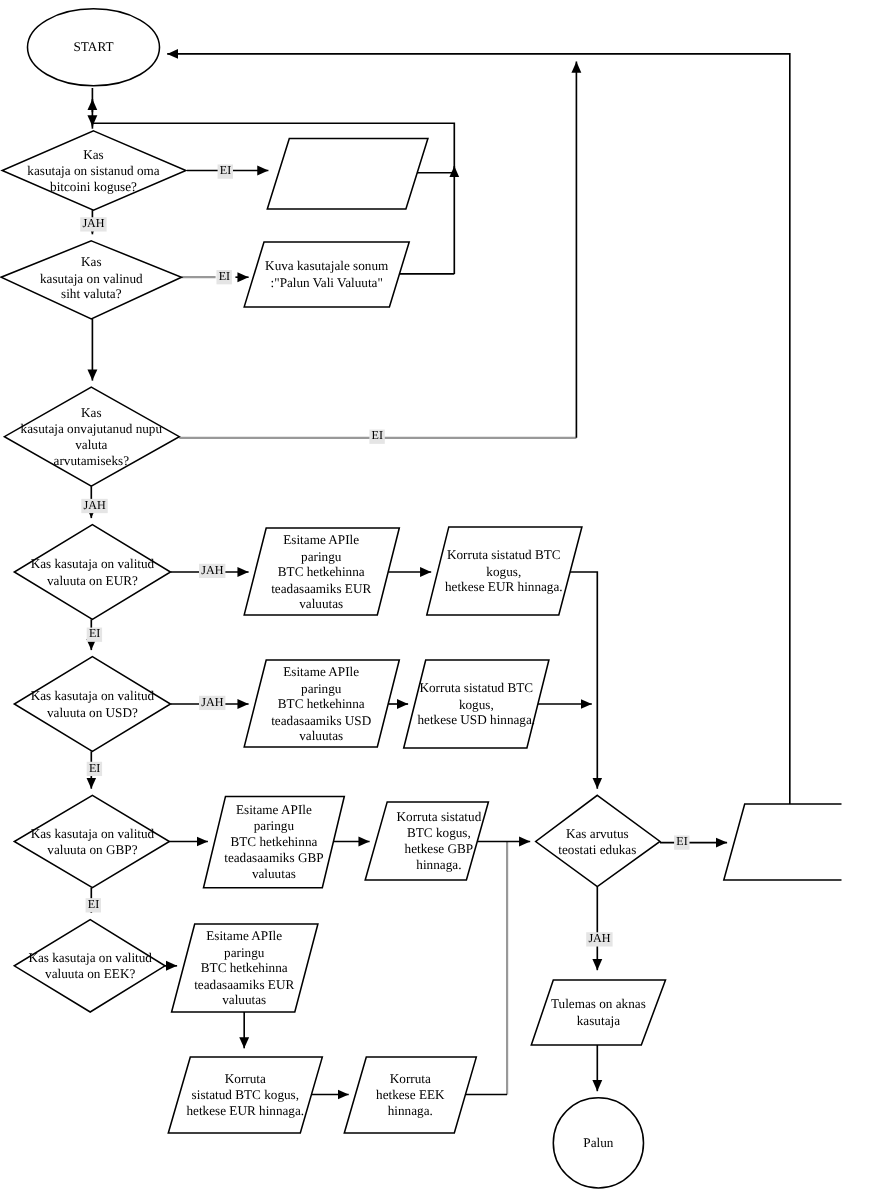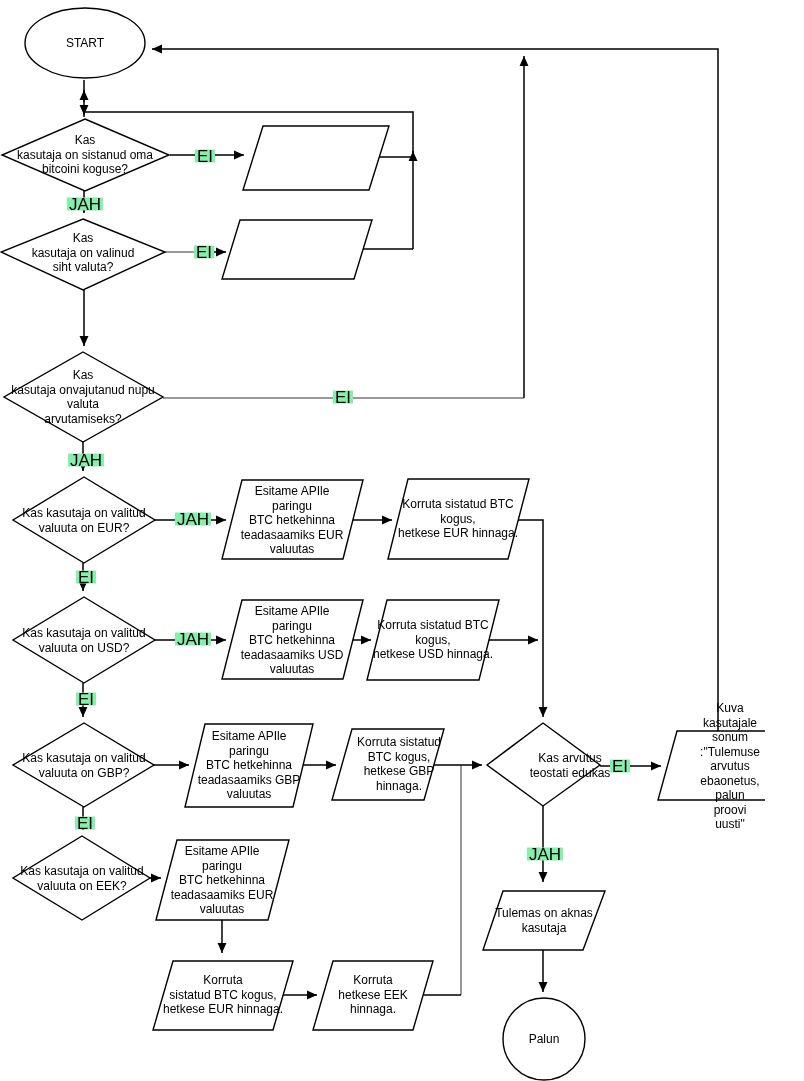--- a/index.html
+++ b/index.html
@@ -1,28 +1,28 @@
 <!DOCTYPE html>
 <html><head>
 <meta charset="utf-8">
 <style>
   html,body{margin:0;padding:0;background:#ffffff;}
   .canvas{
     position:relative;width:765px;height:1081px;background:#ffffff;overflow:hidden;
-    font-family:Liberation Sans, sans-serif;color:#000;
+    font-family:Liberation Serif, serif;color:#000;
   }
   .canvas svg{position:absolute;left:0;top:0;}
   .node{
     position:absolute;transform:translate(-50%,-50%);
     text-align:center;font-size:12px;line-height:14.5px;
     white-space:pre-line;color:#000;
   }
   .elabel{
     position:absolute;transform:translate(-50%,-50%);
-    font-size:17px;line-height:13px;background:#86efac;padding:0 2px;color:#000;
+    font-size:11px;line-height:13px;background:#e5e5e5;padding:0 2px;color:#000;
   }
   .shape{fill:#ffffff;stroke:#000000;stroke-width:1.4;}
   .edge{fill:none;stroke:#000000;stroke-width:1.5;}
   .edge.gray{stroke:#999999;stroke-width:2;}
 </style>
 </head>
 <body>
 
 <div class="canvas">
 
@@ -102,20 +102,22 @@
     </g>
   </svg>
 
   <div class="node" style="left:85px;top:43px;">START</div>
   <div class="node" style="left:85px;top:155px;">Kas
 kasutaja on sistanud oma
 bitcoini koguse?</div>
   <div class="node" style="left:83px;top:253px;">Kas
 kasutaja on valinud
 siht valuta?</div>
+  <div class="node" style="left:297px;top:249px;">Kuva kasutajale sonum
+:"Palun Vali Valuuta"</div>
   <div class="node" style="left:83px;top:397px;">Kas
 kasutaja onvajutanud nupu
 valuta
 arvutamiseks?</div>
   <div class="node" style="left:84px;top:520px;">Kas kasutaja on valitud
 valuuta on EUR?</div>
   <div class="node" style="left:292px;top:520px;">Esitame APIle
 paringu
 BTC hetkehinna
 teadasaamiks EUR
@@ -150,27 +152,22 @@
 paringu
 BTC hetkehinna
 teadasaamiks EUR
 valuutas</div>
   <div class="node" style="left:223px;top:995px;">Korruta
 sistatud BTC kogus,
 hetkese EUR hinnaga.</div>
   <div class="node" style="left:373px;top:995px;">Korruta
 hetkese EEK
 hinnaga.</div>
-  <div class="node" style="left:570px;top:765px;">Kas arvutus
+  <div class="node" style="left:543px;top:765px;">Kas arvutus
 teostati edukas</div>
-  <div class="node" style="left:730px;top:766px;">Kuva
-kasutajale sonum
-:"Tulemuse arvutus
-ebaonetus, palun proovi
-uusti"</div>
   <div class="node" style="left:544px;top:920px;">Tulemas on aknas
 kasutaja</div>
   <div class="node" style="left:544px;top:1039px;">Palun</div>
 
   <div class="elabel" style="left:205px;top:156px;">EI</div>
   <div class="elabel" style="left:85px;top:204px;">JAH</div>
   <div class="elabel" style="left:204px;top:252px;">EI</div>
   <div class="elabel" style="left:343px;top:397px;">EI</div>
   <div class="elabel" style="left:86px;top:460px;">JAH</div>
   <div class="elabel" style="left:193px;top:519px;">JAH</div>

